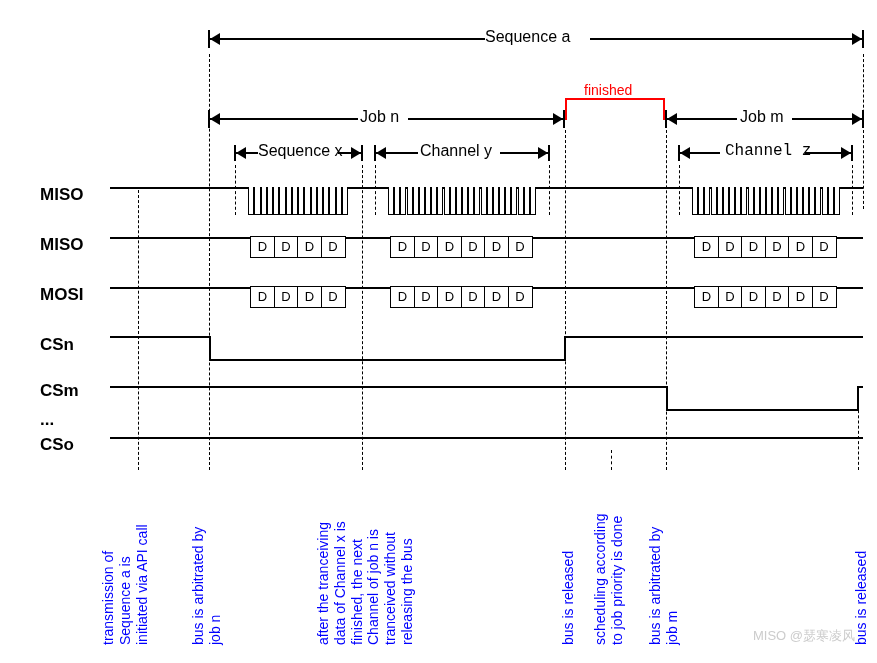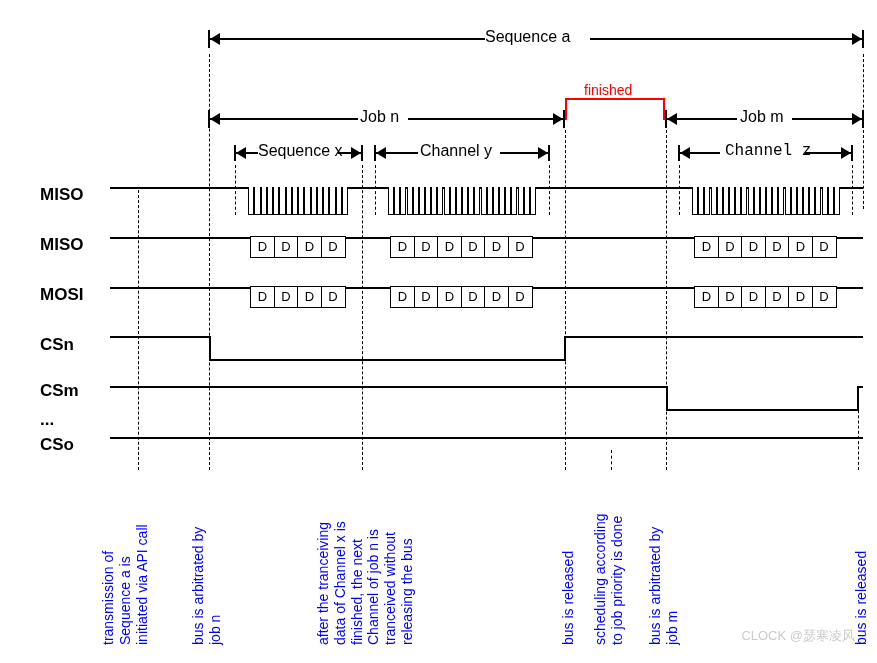--- a/index.html
+++ b/index.html
@@ -337,15 +337,15 @@
 Channel of job n is
 tranceived without
 releasing the bus</div>
   <div class="annot" style="left:550px; top:465px; height:170px;">bus is released</div>
   <div class="annot" style="left:582px; top:465px; height:170px;">scheduling according
 to job priority is done</div>
   <div class="annot" style="left:637px; top:465px; height:170px;">bus is arbitrated by
 job m</div>
   <div class="annot" style="left:843px; top:465px; height:170px;">bus is released</div>
 
-  <div class="watermark">CLOCK @瑟寒凌风</div>
+  <div class="watermark">MISO @瑟寒凌风</div>
 
 </div>
 
 </body></html>

